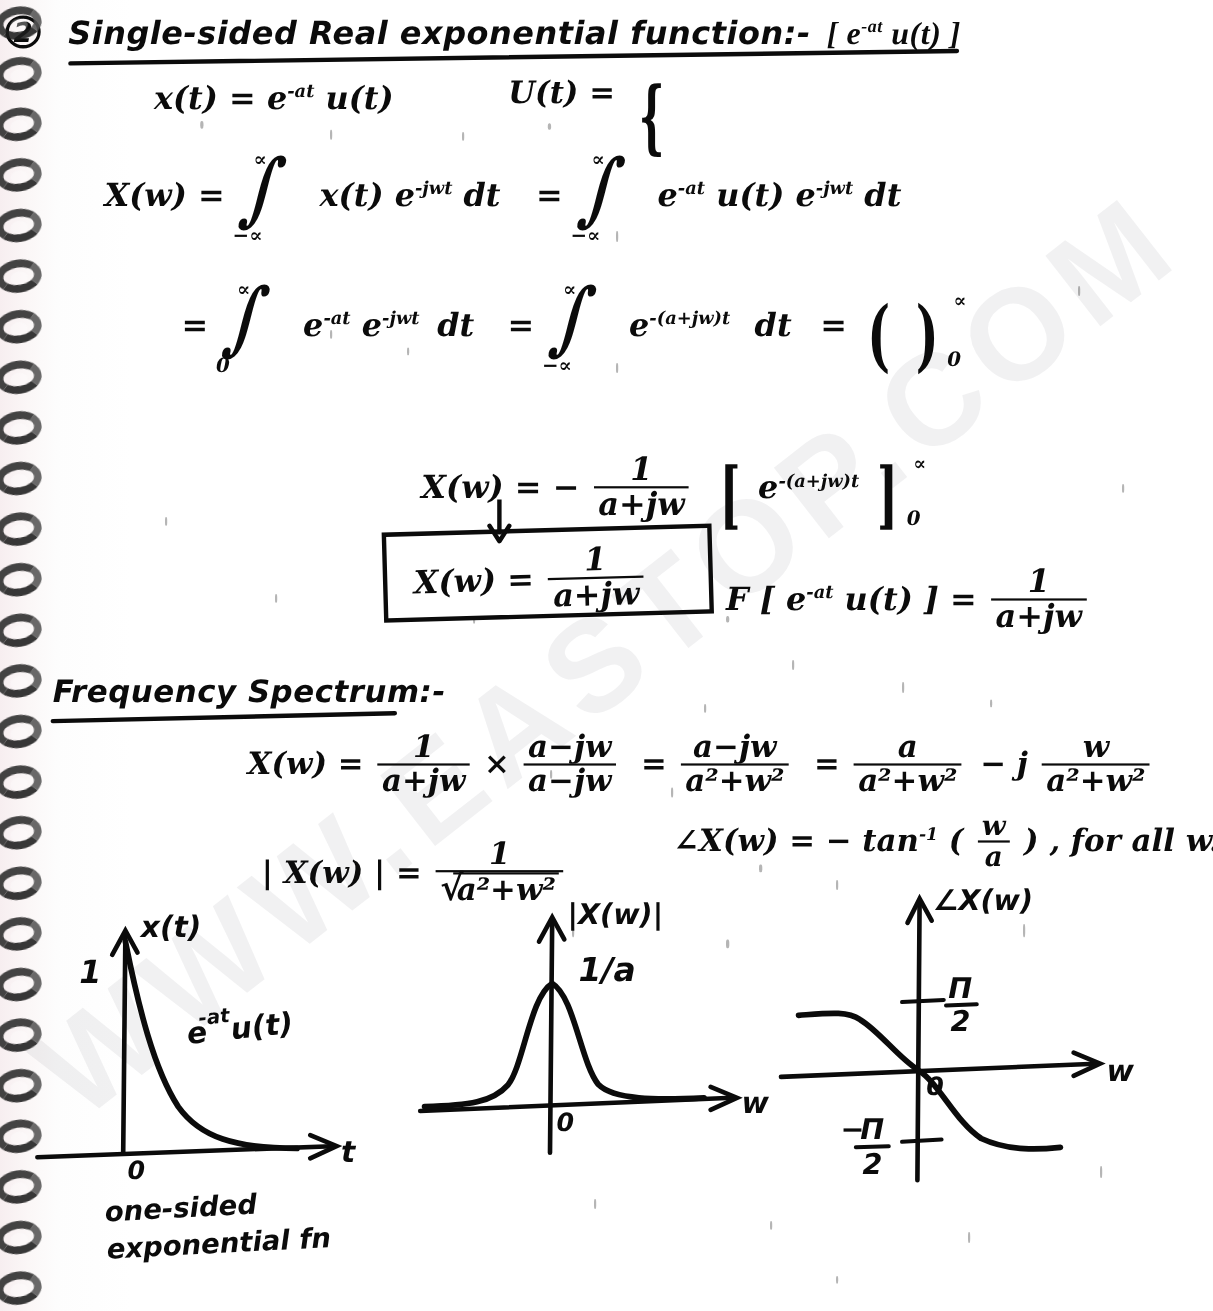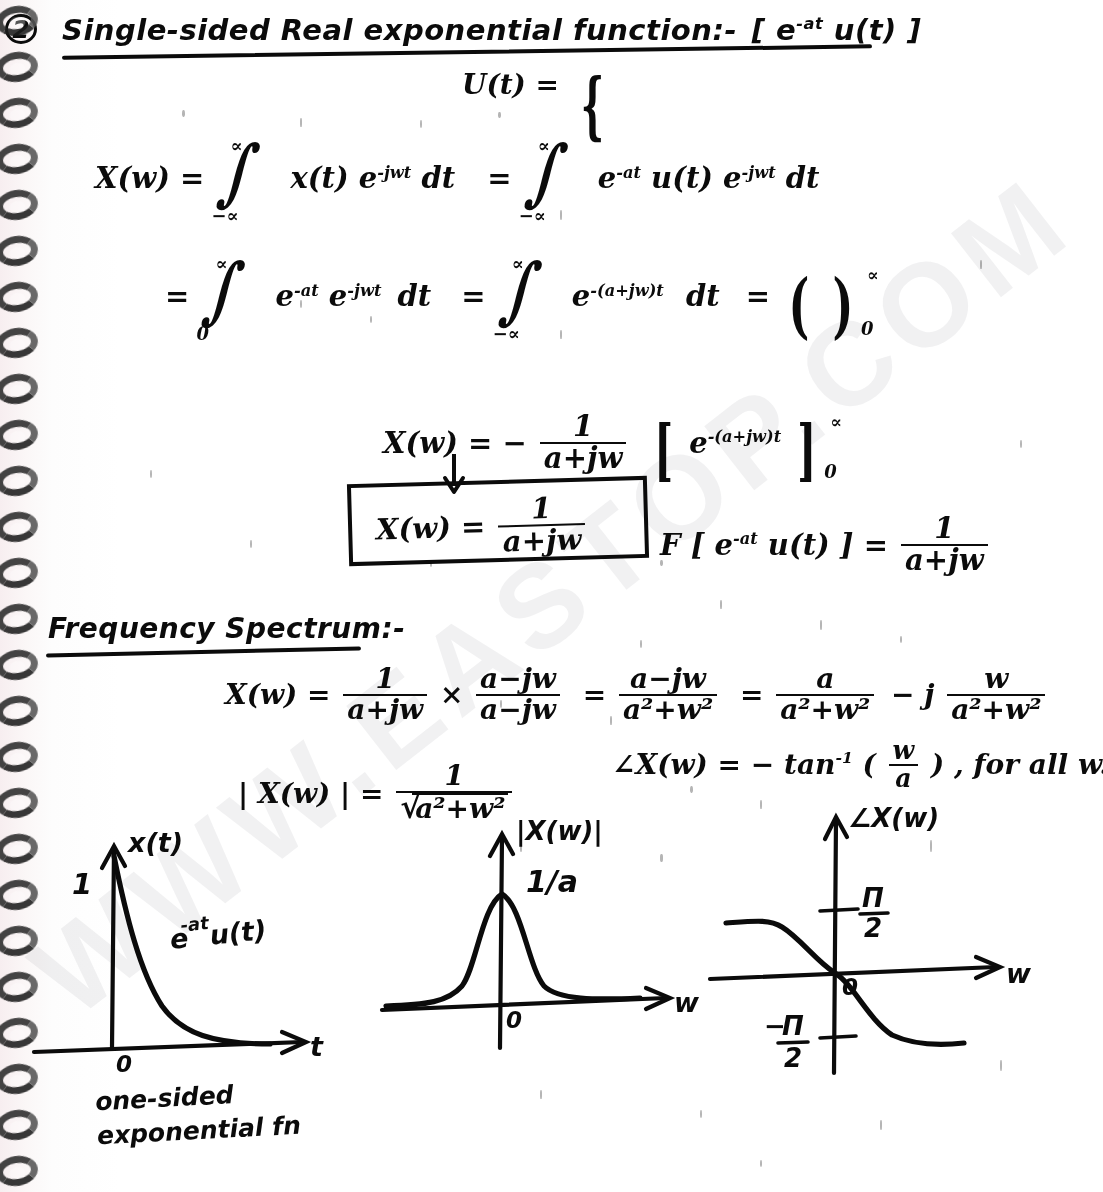--- a/index.html
+++ b/index.html
@@ -286,27 +286,34 @@
     </div>
 
   <div id="ink">
 
     <div class="hw" style="left:5px; top:14px; font-size:25px; font-weight:700;">
       <span style="display:inline-block;border:3px solid #0b0b0b;border-radius:50%;width:32px;height:30px;line-height:26px;text-align:center;">2</span>
     </div>
 
     <div class="hw" style="left:62px; top:13px; font-size:29px; letter-spacing:.5px;">
       <span>Single-sided Real exponential function:-</span>
-      <span style="margin-left:4px;">
+      <span style="margin-left:4px;font-family:Liberation Serif, serif;">
         <span>[ e</span><sup>-at</sup>
         <span>u(t) ]</span>
       </span>
     </div>
     <div class="uline" style="left:62px; top:50px; width:810px; transform:rotate(-0.8deg);"></div>
 
+    <div class="hw m" style="left:140px; top:72px; font-size:29px;">
+      <span>x(t) =</span>
+      <span style="position:relative;">
+        <span>e</span><sup>-at</sup>
+      </span>
+      <span>u(t)</span>
+    </div>
 
     <div class="hw m" style="left:462px; top:68px; font-size:28px;">
       <span>U(t) =</span>
       <span class="cases">
         <span class="brace">{</span>
       </span>
     </div>
 
     <div class="hw m" style="left:95px; top:150px; font-size:29px;">
       <span>X(w)  =</span>

